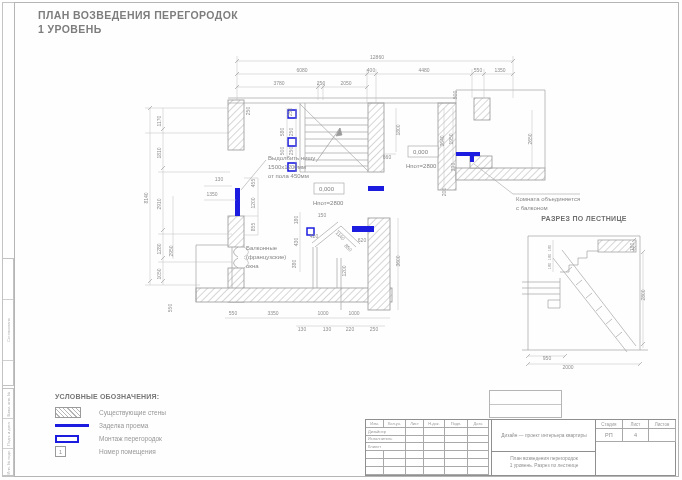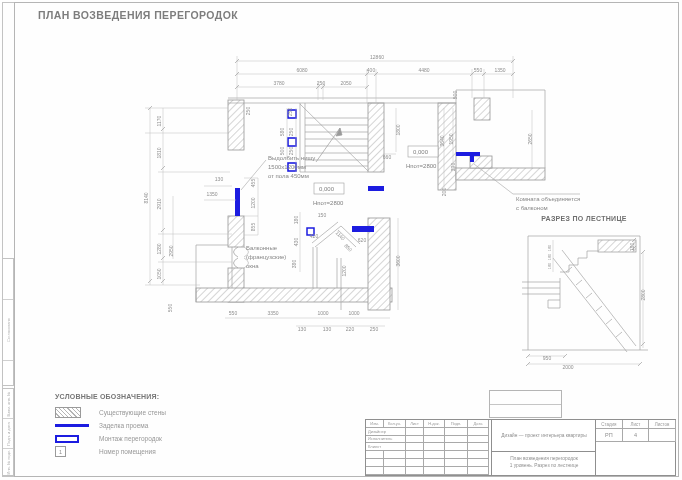--- a/index.html
+++ b/index.html
@@ -59,20 +59,21 @@
 </head>
 <body>
 
 <div class="sheet">
 
   <div class="frame" style="left:2px;top:2px;width:677px;height:475px;"></div>
   <div class="frame" style="left:14px;top:2px;width:665px;height:475px;border-color:#b5b5b5;"></div>
 
   <div class="page-title">
     <div>ПЛАН ВОЗВЕДЕНИЯ ПЕРЕГОРОДОК</div>
+    <div>1 УРОВЕНЬ</div>
   </div>
 
   <svg class="drawing-svg" width="682" height="480" viewBox="0 0 682 480">
     <defs>
       <pattern id="hatch" width="5" height="5" patternUnits="userSpaceOnUse" patternTransform="rotate(45)">
         <rect width="5" height="5" fill="#ffffff"></rect>
         <line x1="0" y1="0" x2="0" y2="5" stroke="#b2b2b2" stroke-width="1.1"></line>
       </pattern>
     </defs>
 

